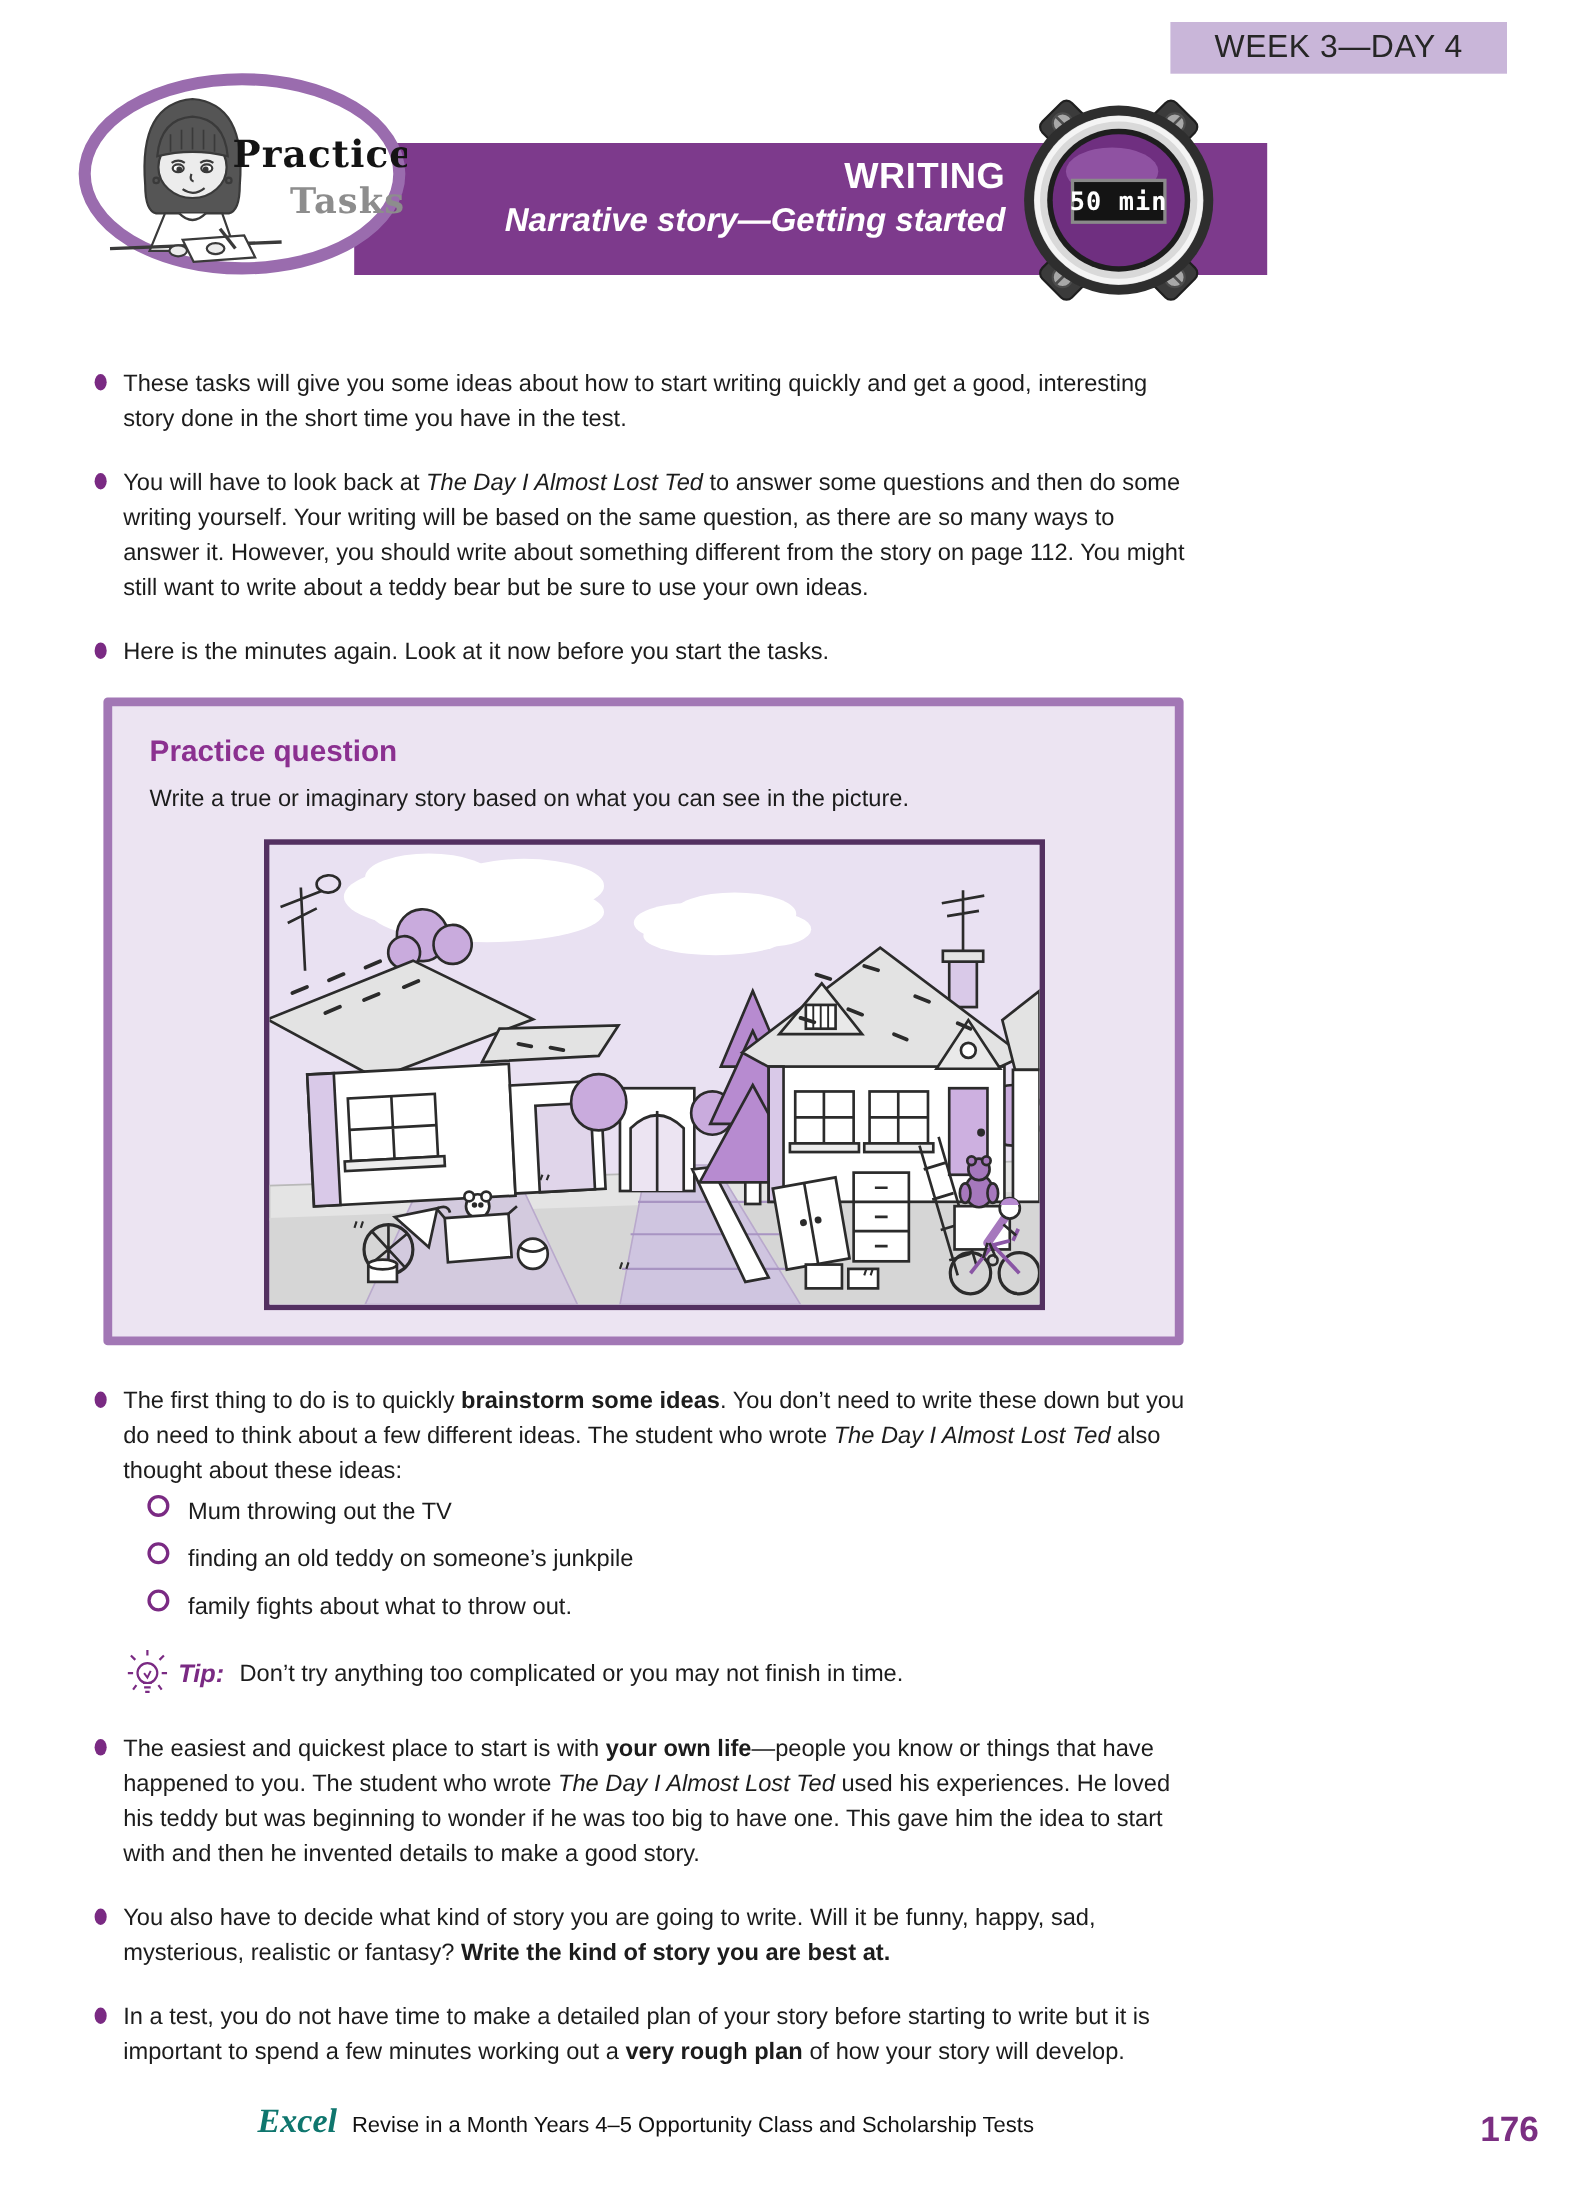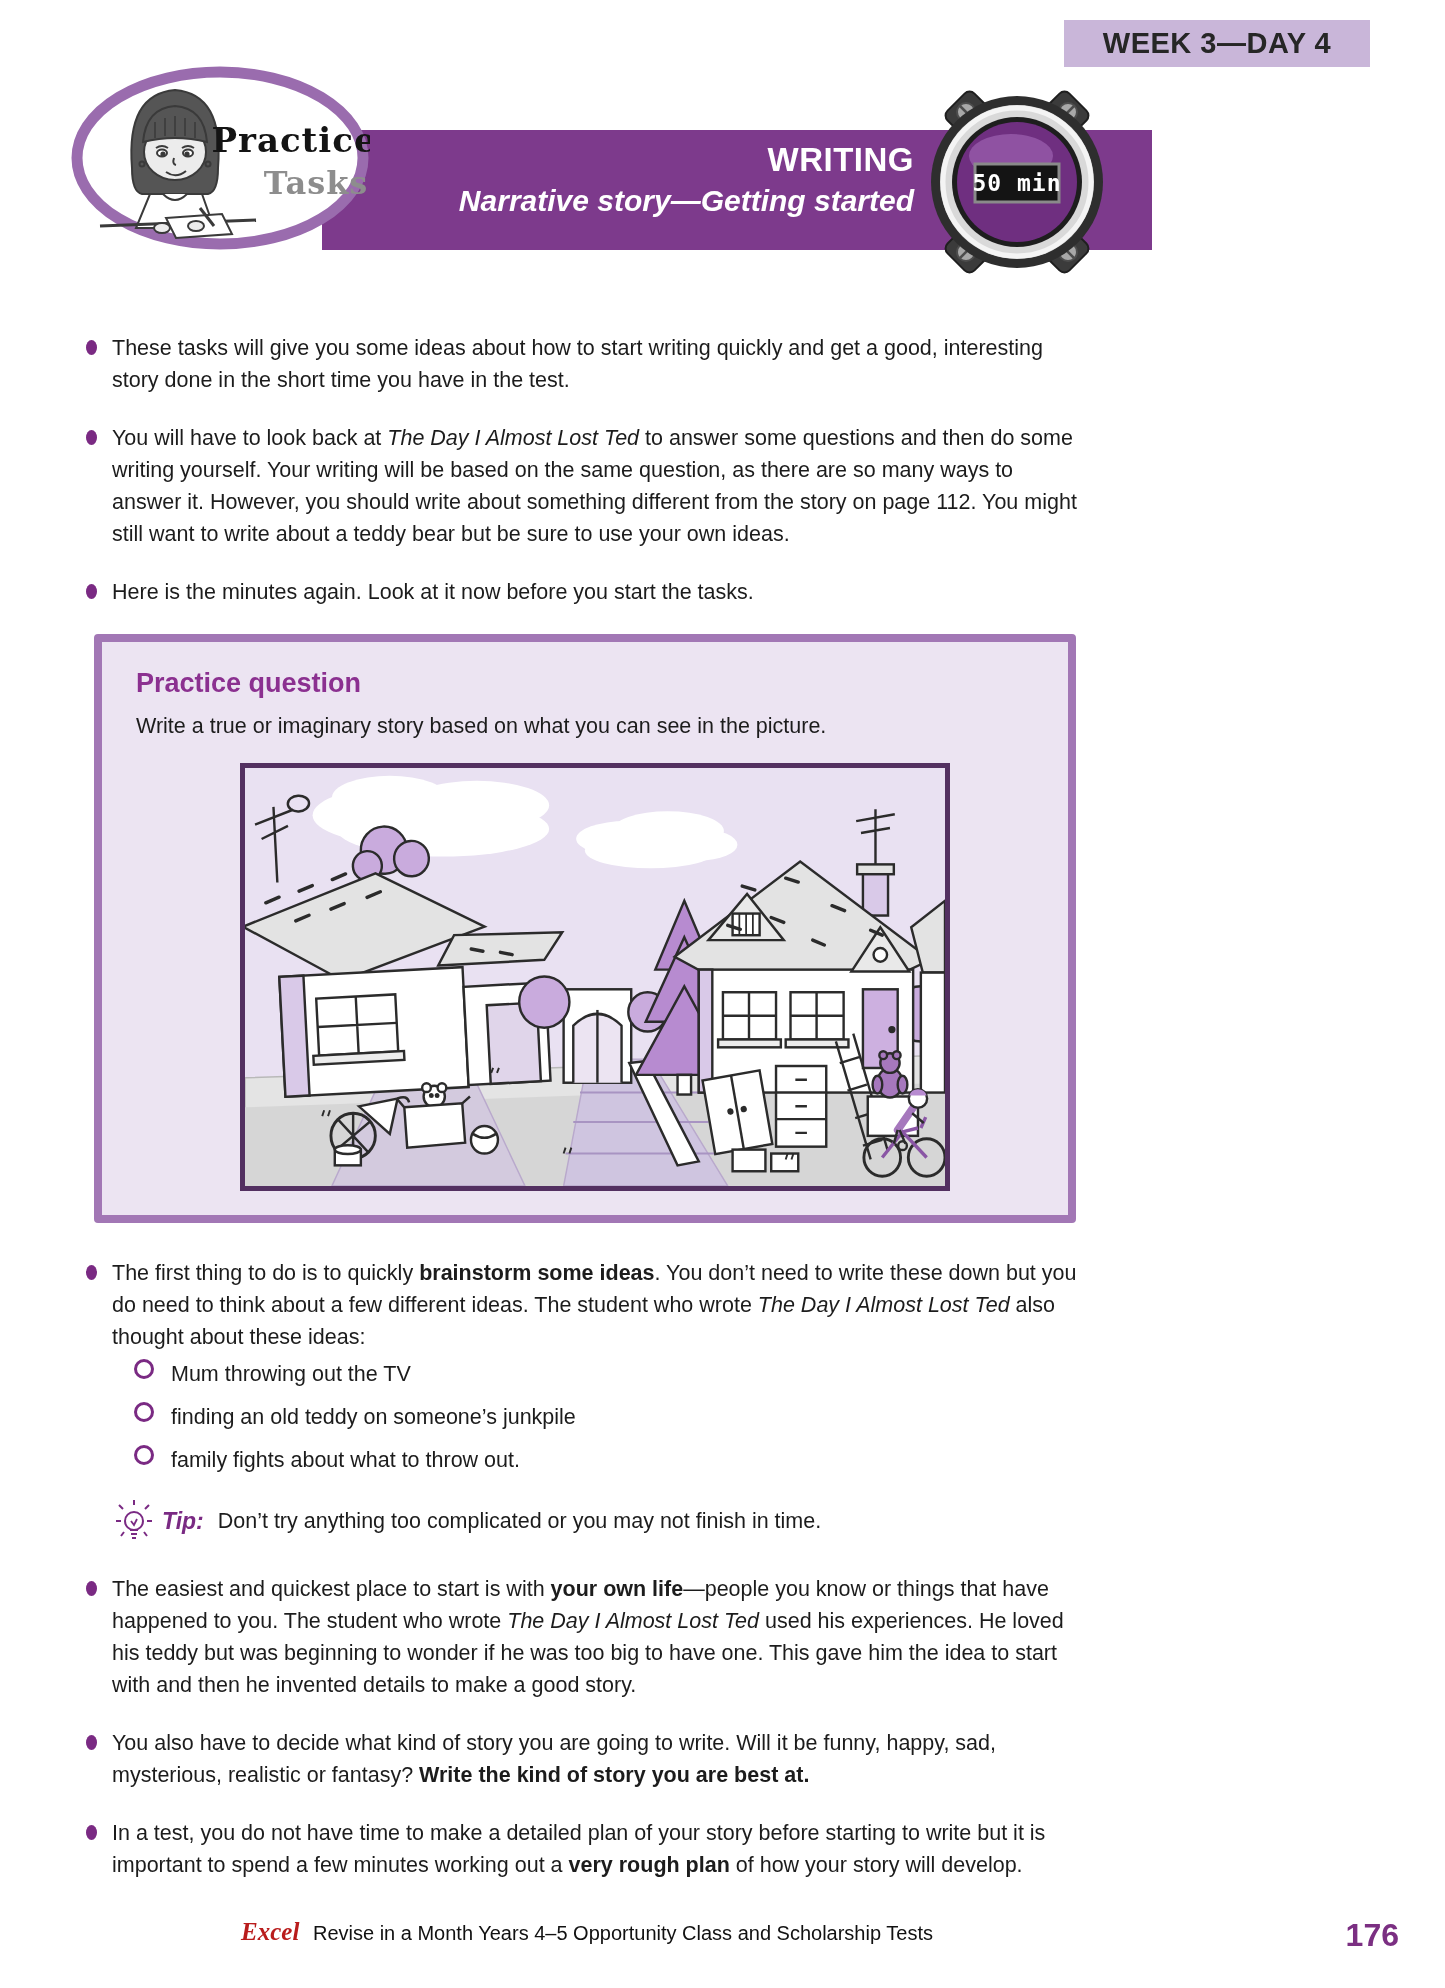--- a/index.html
+++ b/index.html
@@ -2,21 +2,21 @@
 <html><head>
 <meta charset="utf-8">
 <style>
   html,body{margin:0;padding:0;background:#ffffff;}
   .page{position:relative;width:1445px;height:1988px;background:#ffffff;
         font-family:"Liberation Sans",sans-serif;color:#1c1c1c;overflow:hidden;}
 
   
   .week-banner{position:absolute;right:75px;top:20px;width:306px;height:47px;
     background:#c9b6d9;display:flex;align-items:center;justify-content:center;
-    font-weight:bold;font-size:29px;color:#262626;letter-spacing:.5px;text-align:center;}
+    font-weight:normal;font-size:29px;color:#262626;letter-spacing:.5px;text-align:center;}
 
   
   .header-band{position:absolute;left:322px;top:130px;width:830px;height:120px;background:#7d3a8c;}
   .band-text{position:absolute;right:238px;top:12px;text-align:right;color:#ffffff;}
   .band-title{font-size:33px;font-weight:bold;letter-spacing:.5px;line-height:36px;}
   .band-sub{font-size:30px;font-style:italic;font-weight:bold;margin-top:6px;}
 
   .logo{position:absolute;left:70px;top:66px;width:300px;height:184px;}
   .timer{position:absolute;left:925px;top:76px;width:184px;height:212px;}
 
@@ -40,21 +40,21 @@
   .ideas{margin:4px 0 0 48px;}
   .idea{display:flex;gap:17px;margin-bottom:13px;font-size:21.5px;line-height:30px;}
   .ring{flex:0 0 auto;width:14px;height:14px;border:3.5px solid #7a2a83;border-radius:50%;background:#fff;}
   .tip{display:flex;align-items:center;gap:10px;margin:24px 0 30px 30px;}
   .tip-icon{width:36px;height:44px;flex:0 0 auto;}
   .tip-label{color:#7a2a83;font-weight:bold;font-style:italic;font-size:23px;margin-right:4px;}
   .tip-text{font-size:21.5px;}
 
   
   .footer{position:absolute;left:86px;bottom:42px;width:1002px;text-align:center;font-size:20px;color:#111;}
-  .excel{font-family:"Liberation Serif",serif;font-weight:bold;font-style:italic;font-size:25px;color:#b91c1c;margin-right:8px;}
+  .excel{font-family:"Liberation Serif",serif;font-weight:bold;font-style:italic;font-size:31px;color:#0f766e;margin-right:8px;}
   .page-num{position:absolute;right:46px;bottom:34px;font-size:32px;font-weight:bold;color:#7b2f82;}
 
   svg text{font-family:"Liberation Sans",sans-serif;}
   .lcd-text{font-family:"DejaVu Sans Mono",monospace;font-weight:bold;}
   .logo-word{font-family:"DejaVu Serif",serif;font-weight:bold;}
 </style>
 </head>
 <body>
 
 <div class="page">

